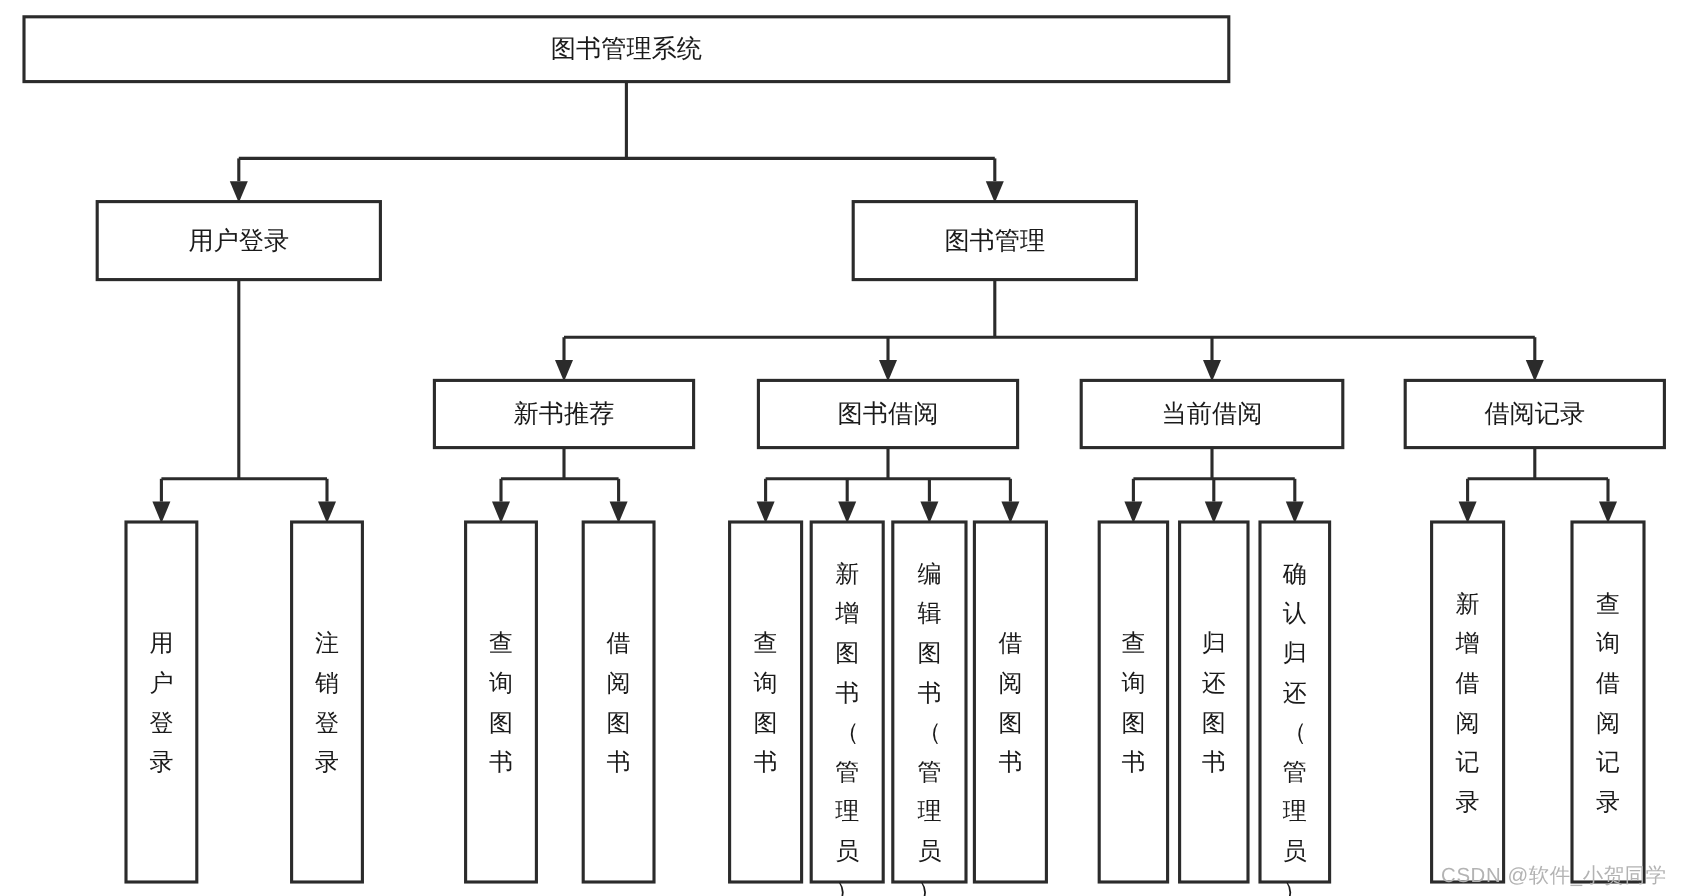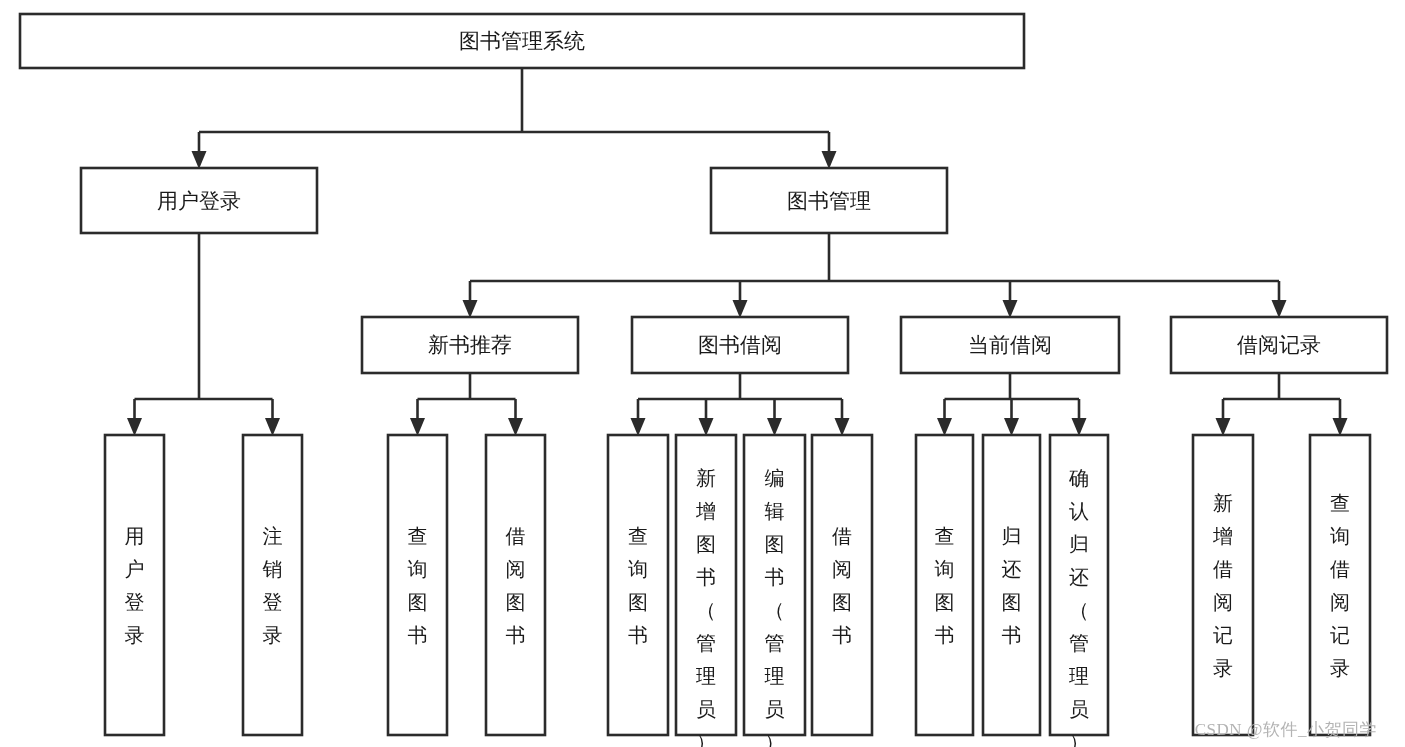--- a/index.html
+++ b/index.html
@@ -50,23 +50,23 @@
     dominant-baseline: middle;
   }
   .node-label-v {
     font-family: "DejaVu Sans", "Liberation Sans", sans-serif;
     font-size: 20px;
     fill: #1a1a1a;
     text-anchor: middle;
   }
   .watermark {
     position: absolute;
-    right: 28px;
+    right: 16px;
     bottom: 6px;
-    font-family: Liberation Serif, serif;
+    font-family: Liberation Sans, sans-serif;
     font-size: 17px;
     color: #b3b3b3;
     white-space: nowrap;
     letter-spacing: 0.5px;
     user-select: none;
   }
 </style>
 </head>
 <body>
 

